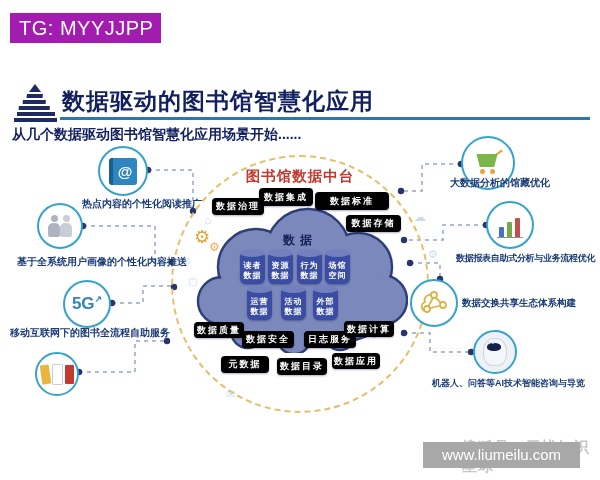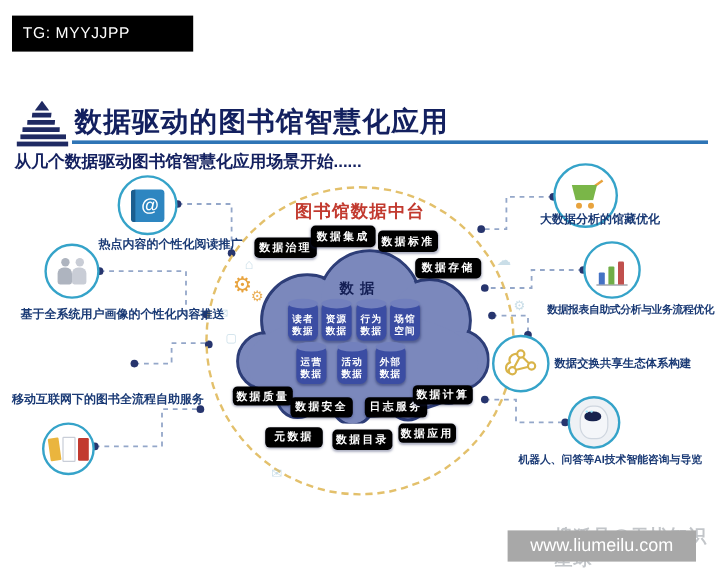--- a/index.html
+++ b/index.html
@@ -1,22 +1,22 @@
 <!DOCTYPE html>
 <html><head>
 <meta charset="utf-8">
 <style>
   html,body{margin:0;padding:0;background:#fff;font-family:"Liberation Sans",sans-serif;}
   #stage{position:relative;width:600px;height:480px;background:#ffffff;overflow:hidden;}
 
   .abs{position:absolute;}
 
   
-  .top-banner{left:10px;top:13px;width:142px;height:30px;background:#000000;color:#fff;
-    font-size:13px;line-height:30px;padding-left:9px;letter-spacing:.5px;}
+  .top-banner{left:10px;top:13px;width:142px;height:30px;background:#a21caf;color:#fff;
+    font-size:20px;line-height:30px;padding-left:9px;letter-spacing:.5px;}
   .bottom-banner{left:423px;top:442px;width:157px;height:26px;background:#a8a8a8;color:#fff;
     font-size:15px;line-height:26px;text-align:center;}
 
   
   .main-title{left:62px;top:86px;font-size:23px;font-weight:bold;color:#13205f;letter-spacing:1px;}
   .title-underline{left:60px;top:117px;width:530px;height:3px;background:#2e75b6;}
   .subtitle{left:12px;top:126px;font-size:14px;font-weight:bold;color:#13205f;}
 
   
   .hub-ring{left:171px;top:155px;width:254px;height:254px;border:2px dashed #e3c06b;border-radius:50%;}
@@ -148,21 +148,21 @@
         <circle cx="98" cy="132" r="15.5"></circle>
       <circle cx="144" cy="129" r="14.5"></circle>
         <circle cx="178" cy="118" r="11.5"></circle>
       <ellipse cx="106" cy="98" rx="96.5" ry="42.5"></ellipse>
     </g>
   </svg>
   <div class="abs cloud-label" style="left:272px;top:232px;width:56px;">数据</div>
 
   <div class="abs hub-box" style="left:212px;top:198px;width:52px;height:17px;">数据治理</div>
   <div class="abs hub-box" style="left:259px;top:188px;width:54px;height:18px;">数据集成</div>
-  <div class="abs hub-box" style="left:315px;top:192px;width:50px;height:18px;font-family:Liberation Mono, monospace;">数据标准</div>
+  <div class="abs hub-box" style="left:315px;top:192px;width:74px;height:18px;font-family:Liberation Mono, monospace;">数据标准</div>
   <div class="abs hub-box" style="left:346px;top:215px;width:55px;height:17px;">数据存储</div>
 
   <div class="abs cyl" style="left:240px;top:253px;width:25px;height:31px;">
       <span>读者数据</span>
     </div>
   <div class="abs cyl" style="left:268px;top:253px;width:25px;height:31px;">
       <span>资源数据</span>
     </div>
   <div class="abs cyl" style="left:297px;top:253px;width:25px;height:31px;">
       <span>行为数据</span>
@@ -193,20 +193,23 @@
     <div class="icon-book">@</div>
   </div>
   <div class="abs sat-label" style="left:82px;top:197px;">热点内容的个性化阅读推广</div>
 
   <div class="abs sat" style="left:37px;top:203px;width:46px;height:46px;">
     <span class="person"></span>
       <span class="person light"></span>
   </div>
   <div class="abs sat-label" style="left:17px;top:255px;">基于全系统用户画像的个性化内容推送</div>
 
+  <div class="abs sat" style="left:63px;top:280px;width:48px;height:48px;">
+    <span class="icon-5g"><span>5G</span><sup>↗</sup></span>
+  </div>
   <div class="abs sat-label" style="left:10px;top:326px;">移动互联网下的图书全流程自助服务</div>
 
   <div class="abs sat" style="left:35px;top:352px;width:44px;height:44px;">
     <span class="binder" style="background:#eab53e;transform:rotate(-8deg);"></span>
       <span class="binder" style="background:#fff;border:1px solid #c9ced8;"></span>
       <span class="binder" style="background:#c23a2f;"></span>
   </div>
 
   <div class="abs sat" style="left:461px;top:136px;width:54px;height:54px;">
     <div style="position:relative;width:30px;height:26px;">

